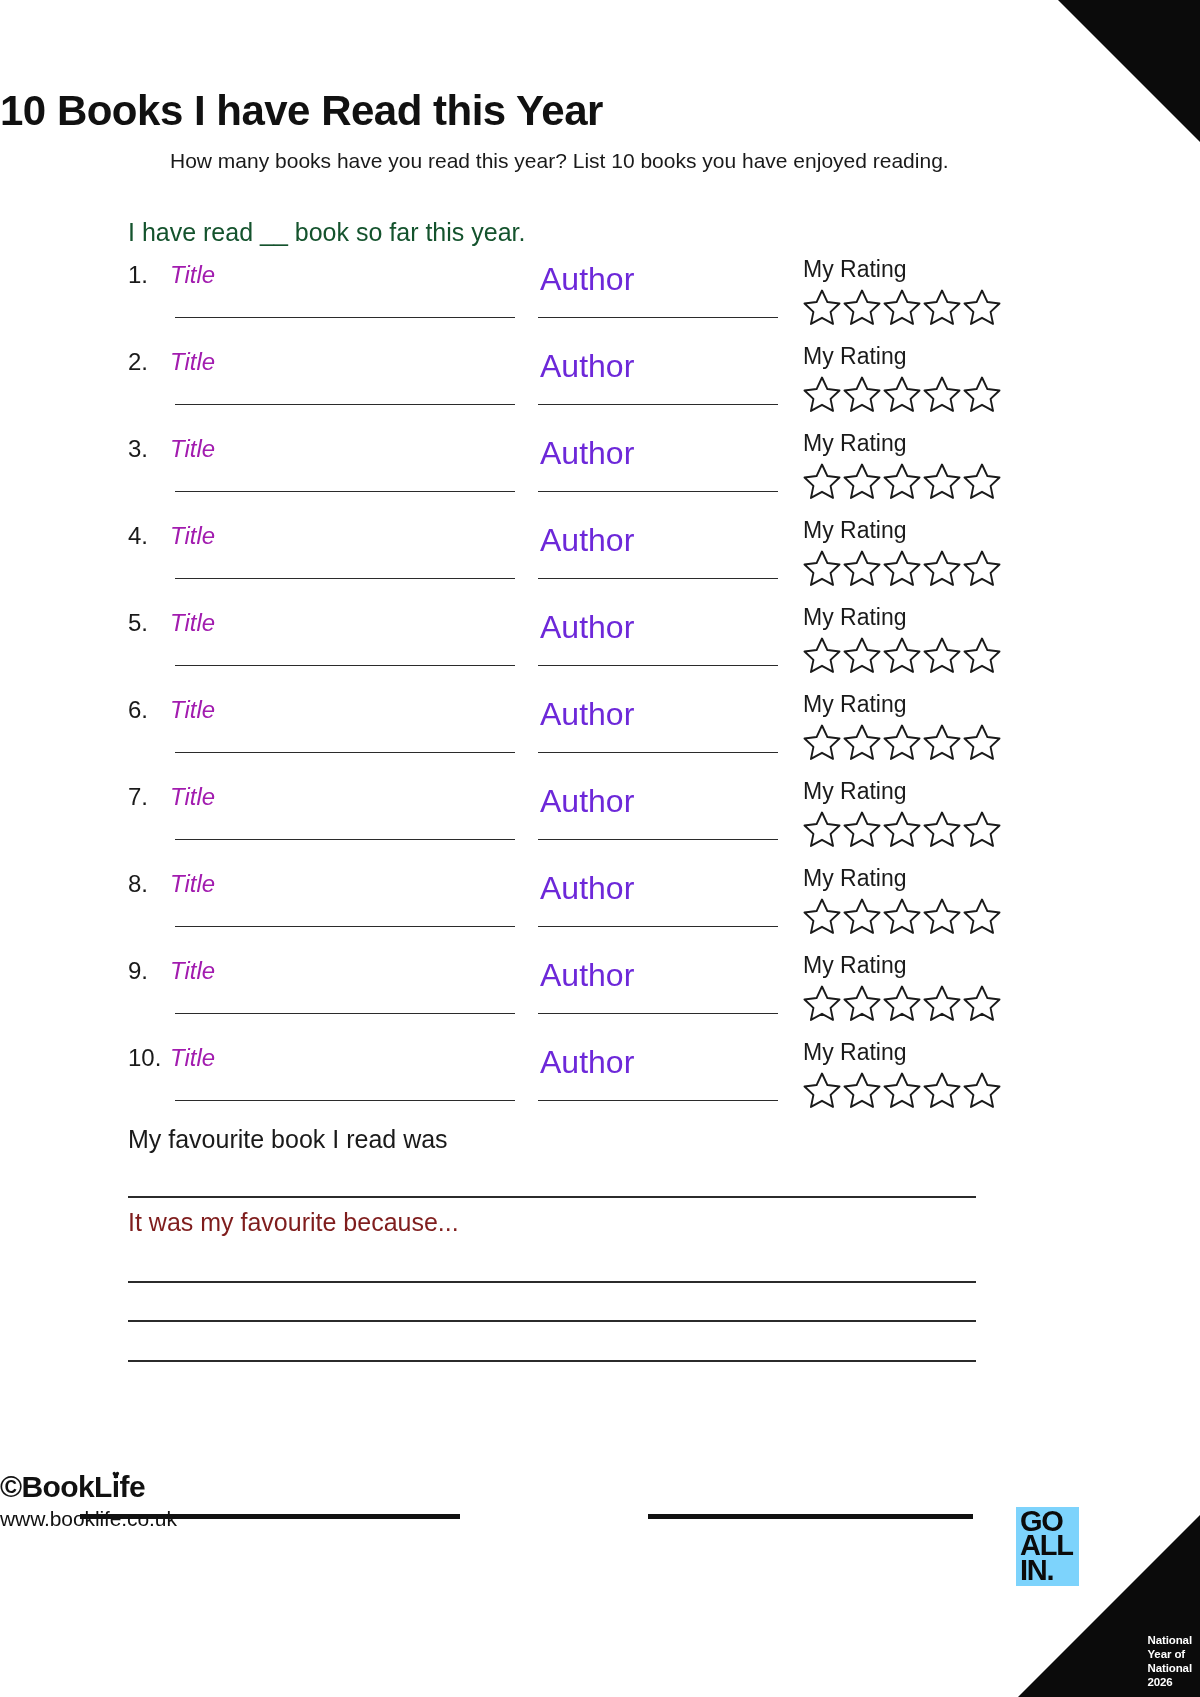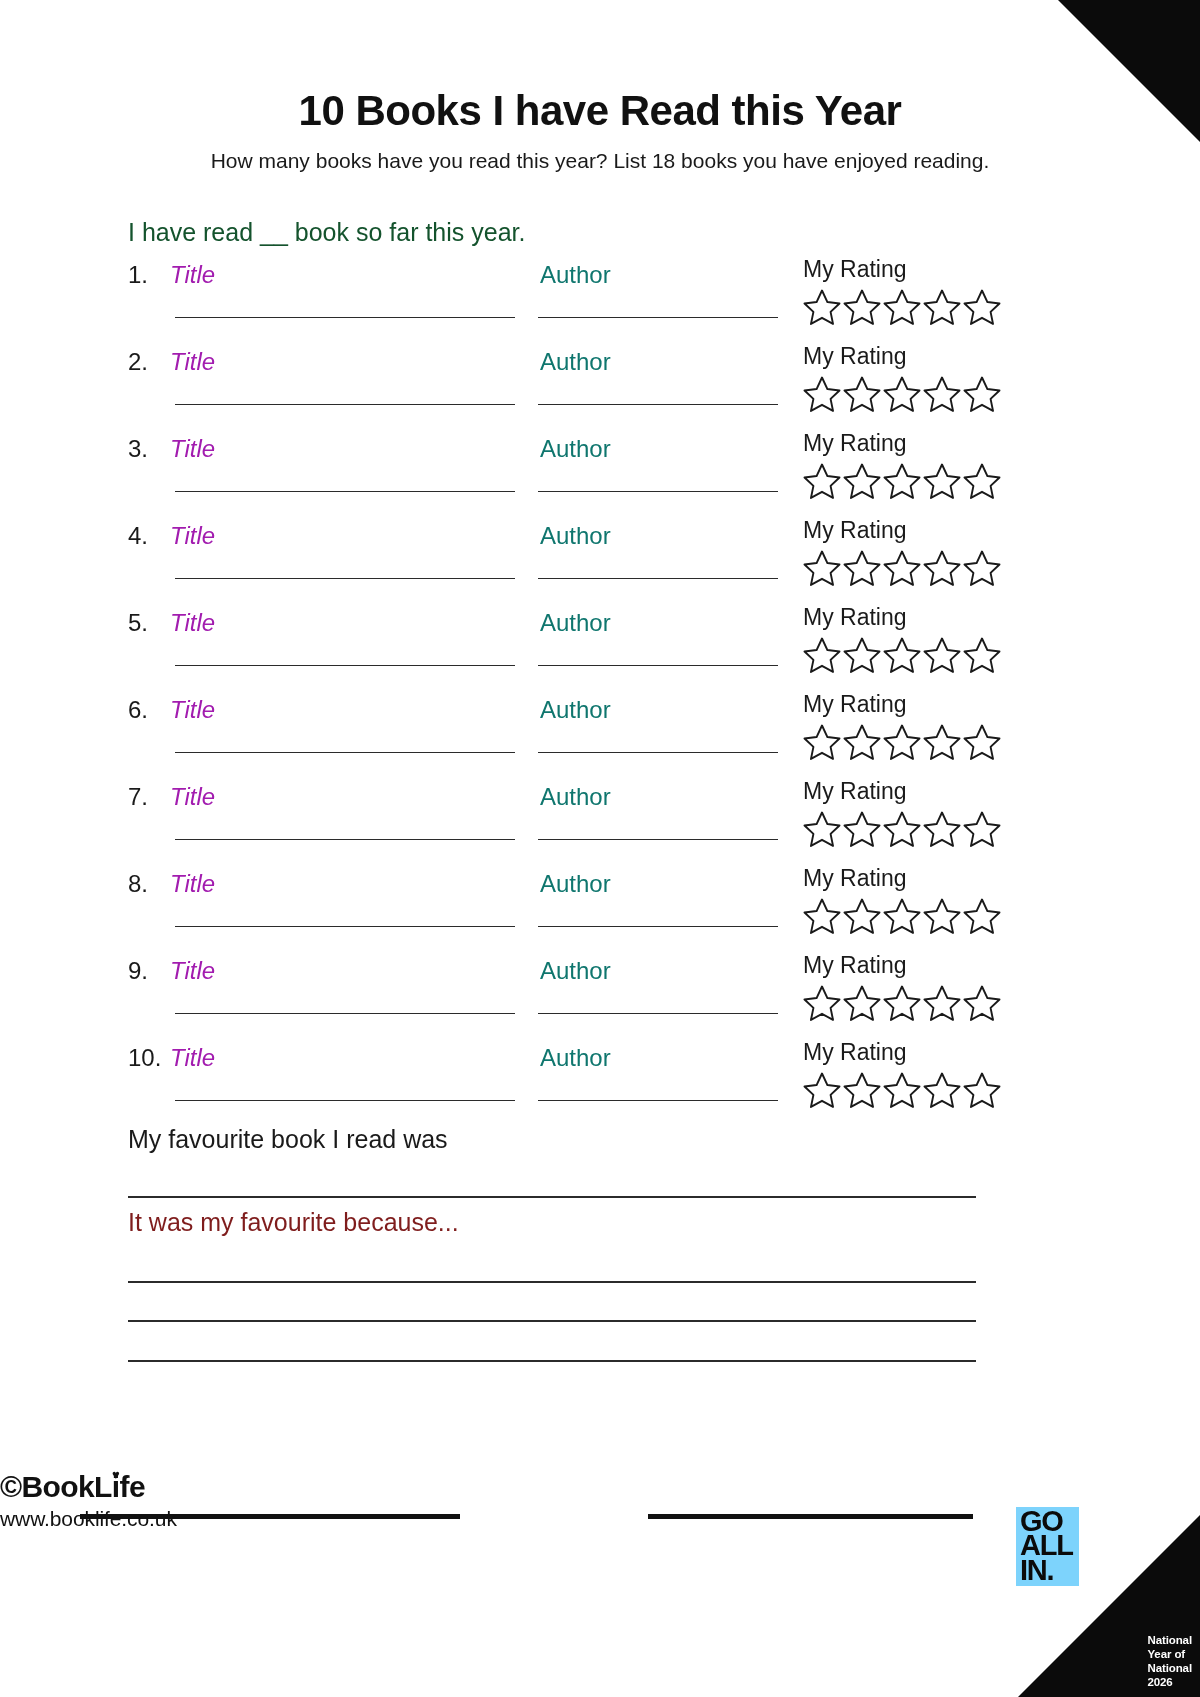--- a/index.html
+++ b/index.html
@@ -14,21 +14,21 @@
 
   
   .corner-tri-tr {
     position:absolute; top:0; right:0;
     width:0; height:0;
     border-top:142px solid #0b0b0b;
     border-left:142px solid transparent;
   }
 
   
-  .header { position:absolute; top:88px; left:0; width:1200px; text-align:center; }
+  .header { position:absolute; top:88px; left:0; width:1200px; text-align:left; }
   .page-title {
     font-size:42px; font-weight:700; letter-spacing:-0.5px;
     color:#111; line-height:1.1;
   }
   .page-subtitle {
     margin:14px auto 0; width:860px;
     font-size:21px; font-weight:400; color:#1a1a1a; line-height:1.22;
   }
 
   
@@ -52,21 +52,21 @@
     position:absolute; left:170px; top:6px;
     font-size:24px; color:#a21caf;font-style:italic;
   }
   .row-title-line {
     position:absolute; left:175px; top:62px;
     width:340px; height:0;
     border-bottom:1.6px solid #2b2b2b;
   }
   .row-author-label {
     position:absolute; left:540px; top:6px;
-    font-size:24px; color:#0f766e;
+    font-size:32px; color:#6d28d9;
   }
   .row-author-line {
     position:absolute; left:538px; top:62px;
     width:240px; height:0;
     border-bottom:1.6px solid #2b2b2b;
   }
   .row-rating-label {
     position:absolute; left:803px; top:1px;
     font-size:23px; color:#1a1a1a;
   }
@@ -146,21 +146,21 @@
     text-align:left; font-weight:600; letter-spacing:-0.1px;
   }
 </style>
 </head>
 <body>
 
 <div class="corner-tri-tr"></div>
 
 <div class="header">
   <div class="page-title">10 Books I have Read this Year</div>
-  <div class="page-subtitle">How many books have you read this year? List 18 books you have enjoyed reading.</div>
+  <div class="page-subtitle">How many books have you read this year? List 10 books you have enjoyed reading.</div>
 </div>
 
 <div class="intro-line">I have read __ book so far this year.</div>
 
 <div class="rows">
     <div class="book-row">
       <div class="row-num">1.</div>
       <div class="row-title-label">Title</div>
       <div class="row-title-line"></div>
       <div class="row-author-label">Author</div>

